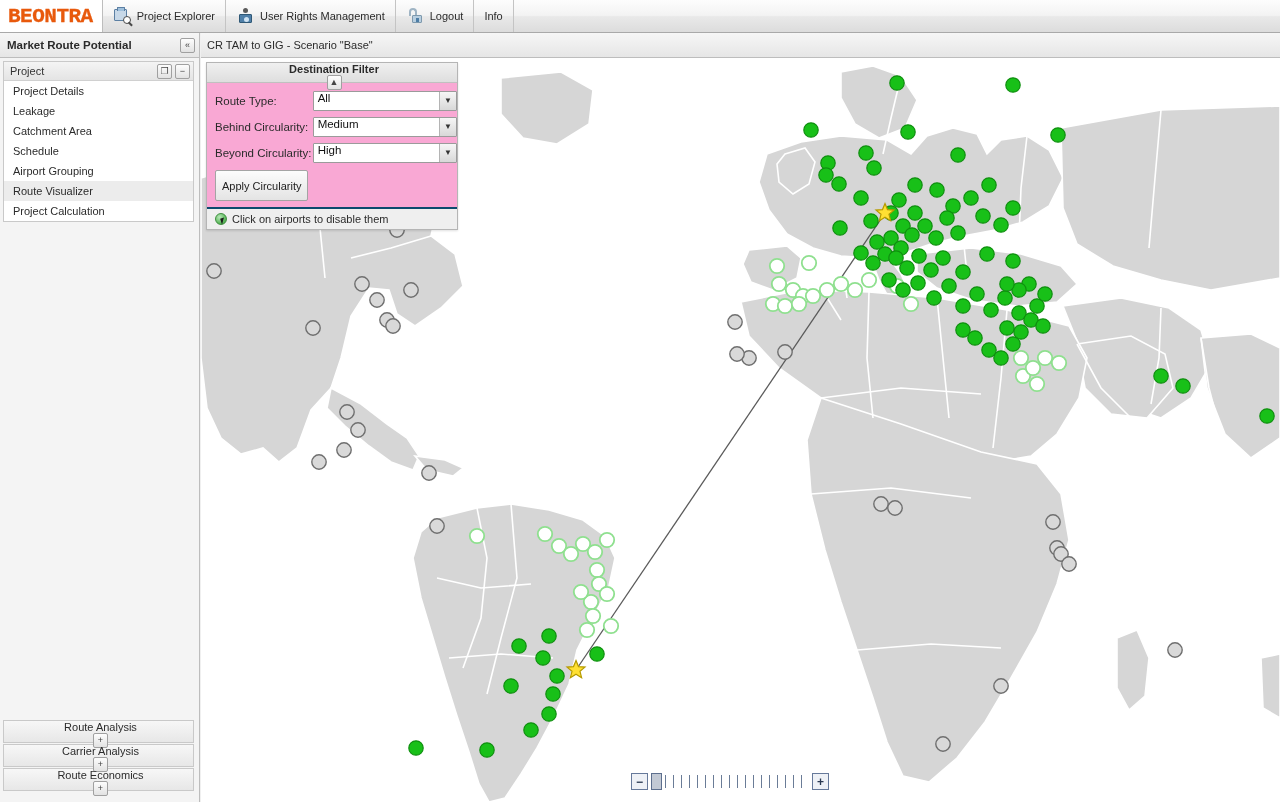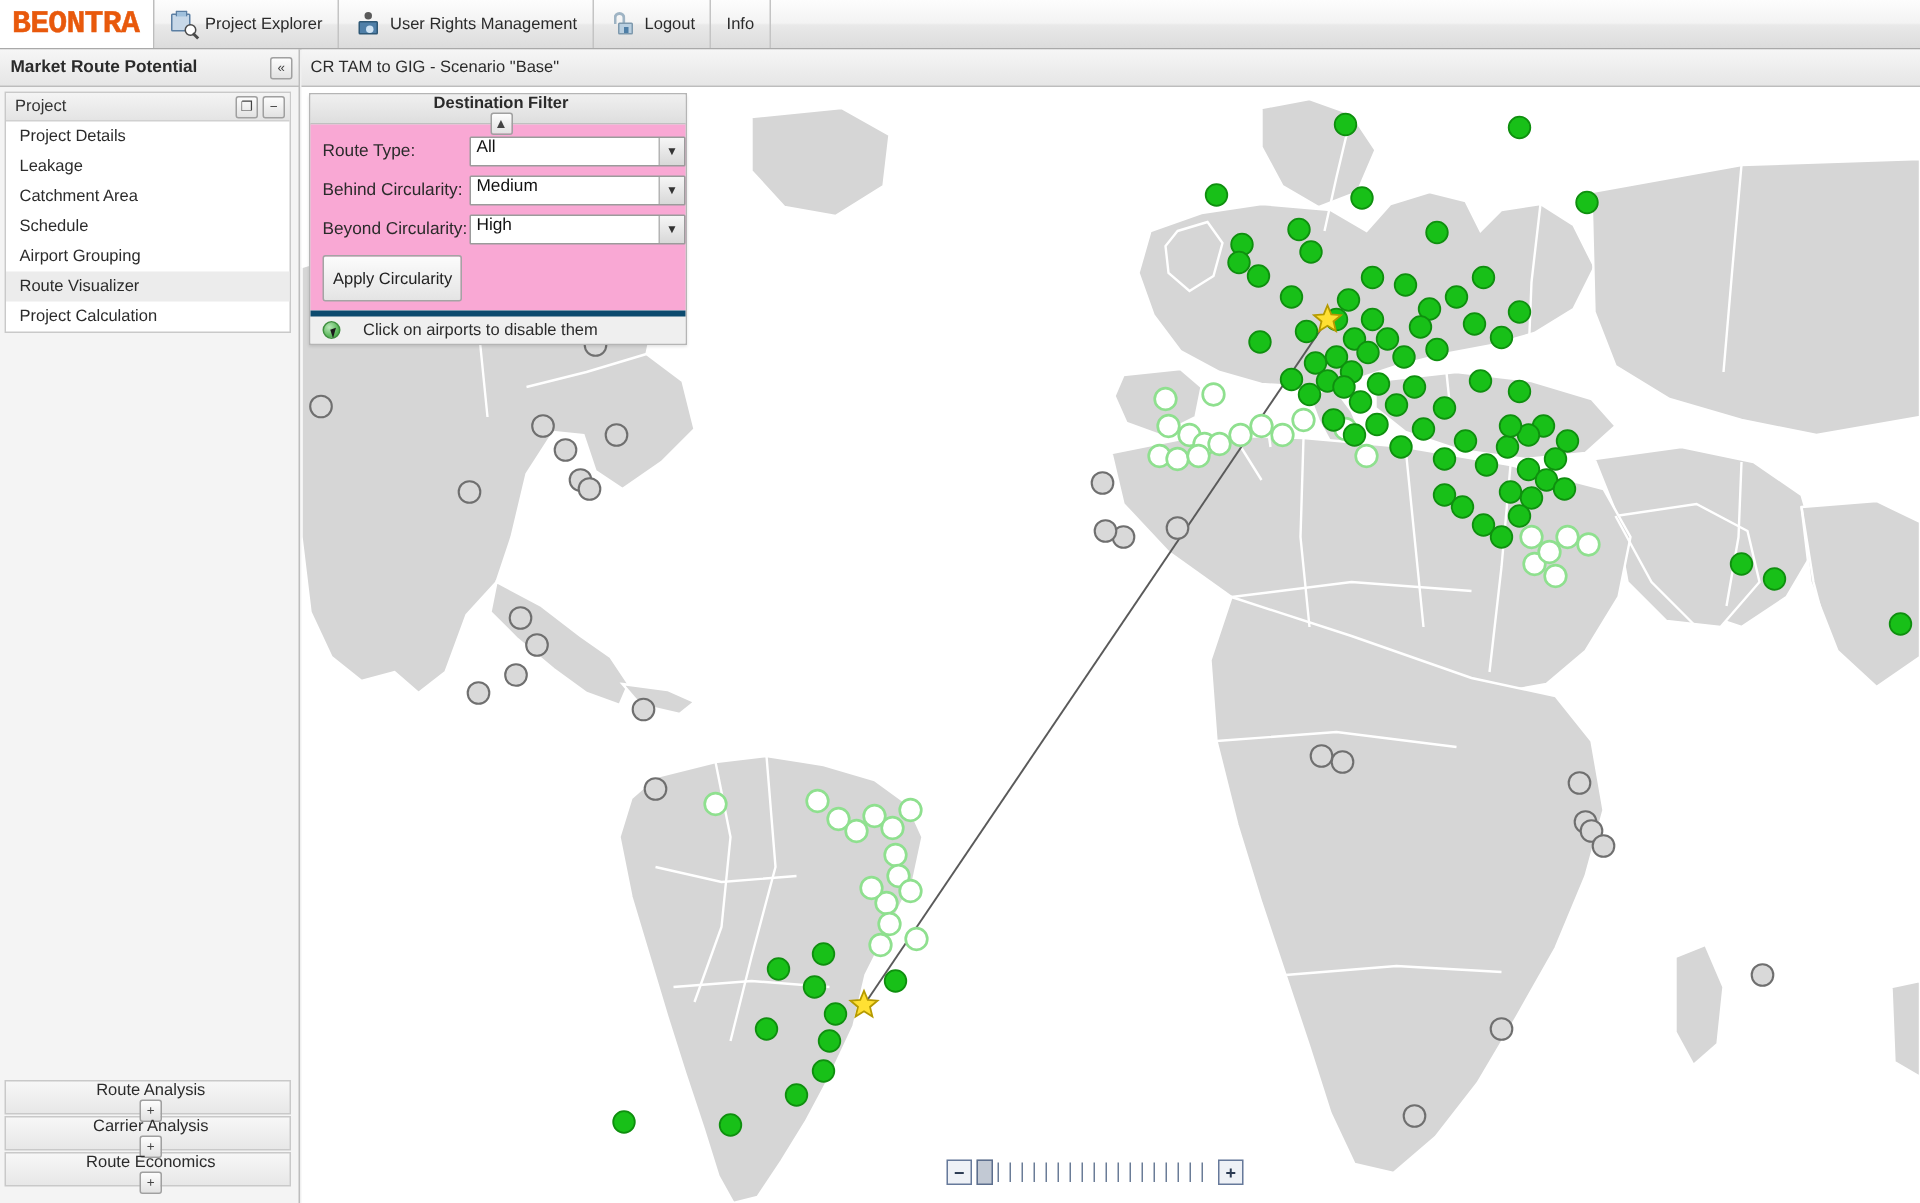--- a/index.html
+++ b/index.html
@@ -141,22 +141,22 @@
     font-size:8px;color:#333;
   }
   .applybtn{
     display:inline-flex;align-items:center;justify-content:center;
     height:31px;padding:0 6px;margin-top:3px;
     border:1px solid #a4a4a4;border-radius:2px;
     background:linear-gradient(to bottom,#fcfcfc,#e4e4e4);
     font-size:11px;color:#222;cursor:pointer;
   }
   #dfhint{
-    border-top:4px solid #0c4a6e;background:#efefef;
-    height:22px;display:flex;align-items:center;gap:15px;padding-left:8px;
+    border-top:2px solid #0c4a6e;background:#efefef;
+    height:22px;display:flex;align-items:center;gap:5px;padding-left:8px;
   }
   #dfhint .dot{
     width:12px;height:12px;border-radius:50%;
     background:radial-gradient(circle at 35% 32%, #b9e8b9, #5cb85c 62%, #3f9a3f);
     border:1px solid #3f8f3f;position:relative;flex:0 0 12px;
   }
   #dfhint .cursor{position:absolute;left:5px;top:4px;width:0;height:0;
     border-left:4px solid #1a1a1a;border-bottom:6px solid transparent;transform:rotate(-18deg);}
   #dfhint .t{font-size:11px;color:#2b2b2b;}
 

